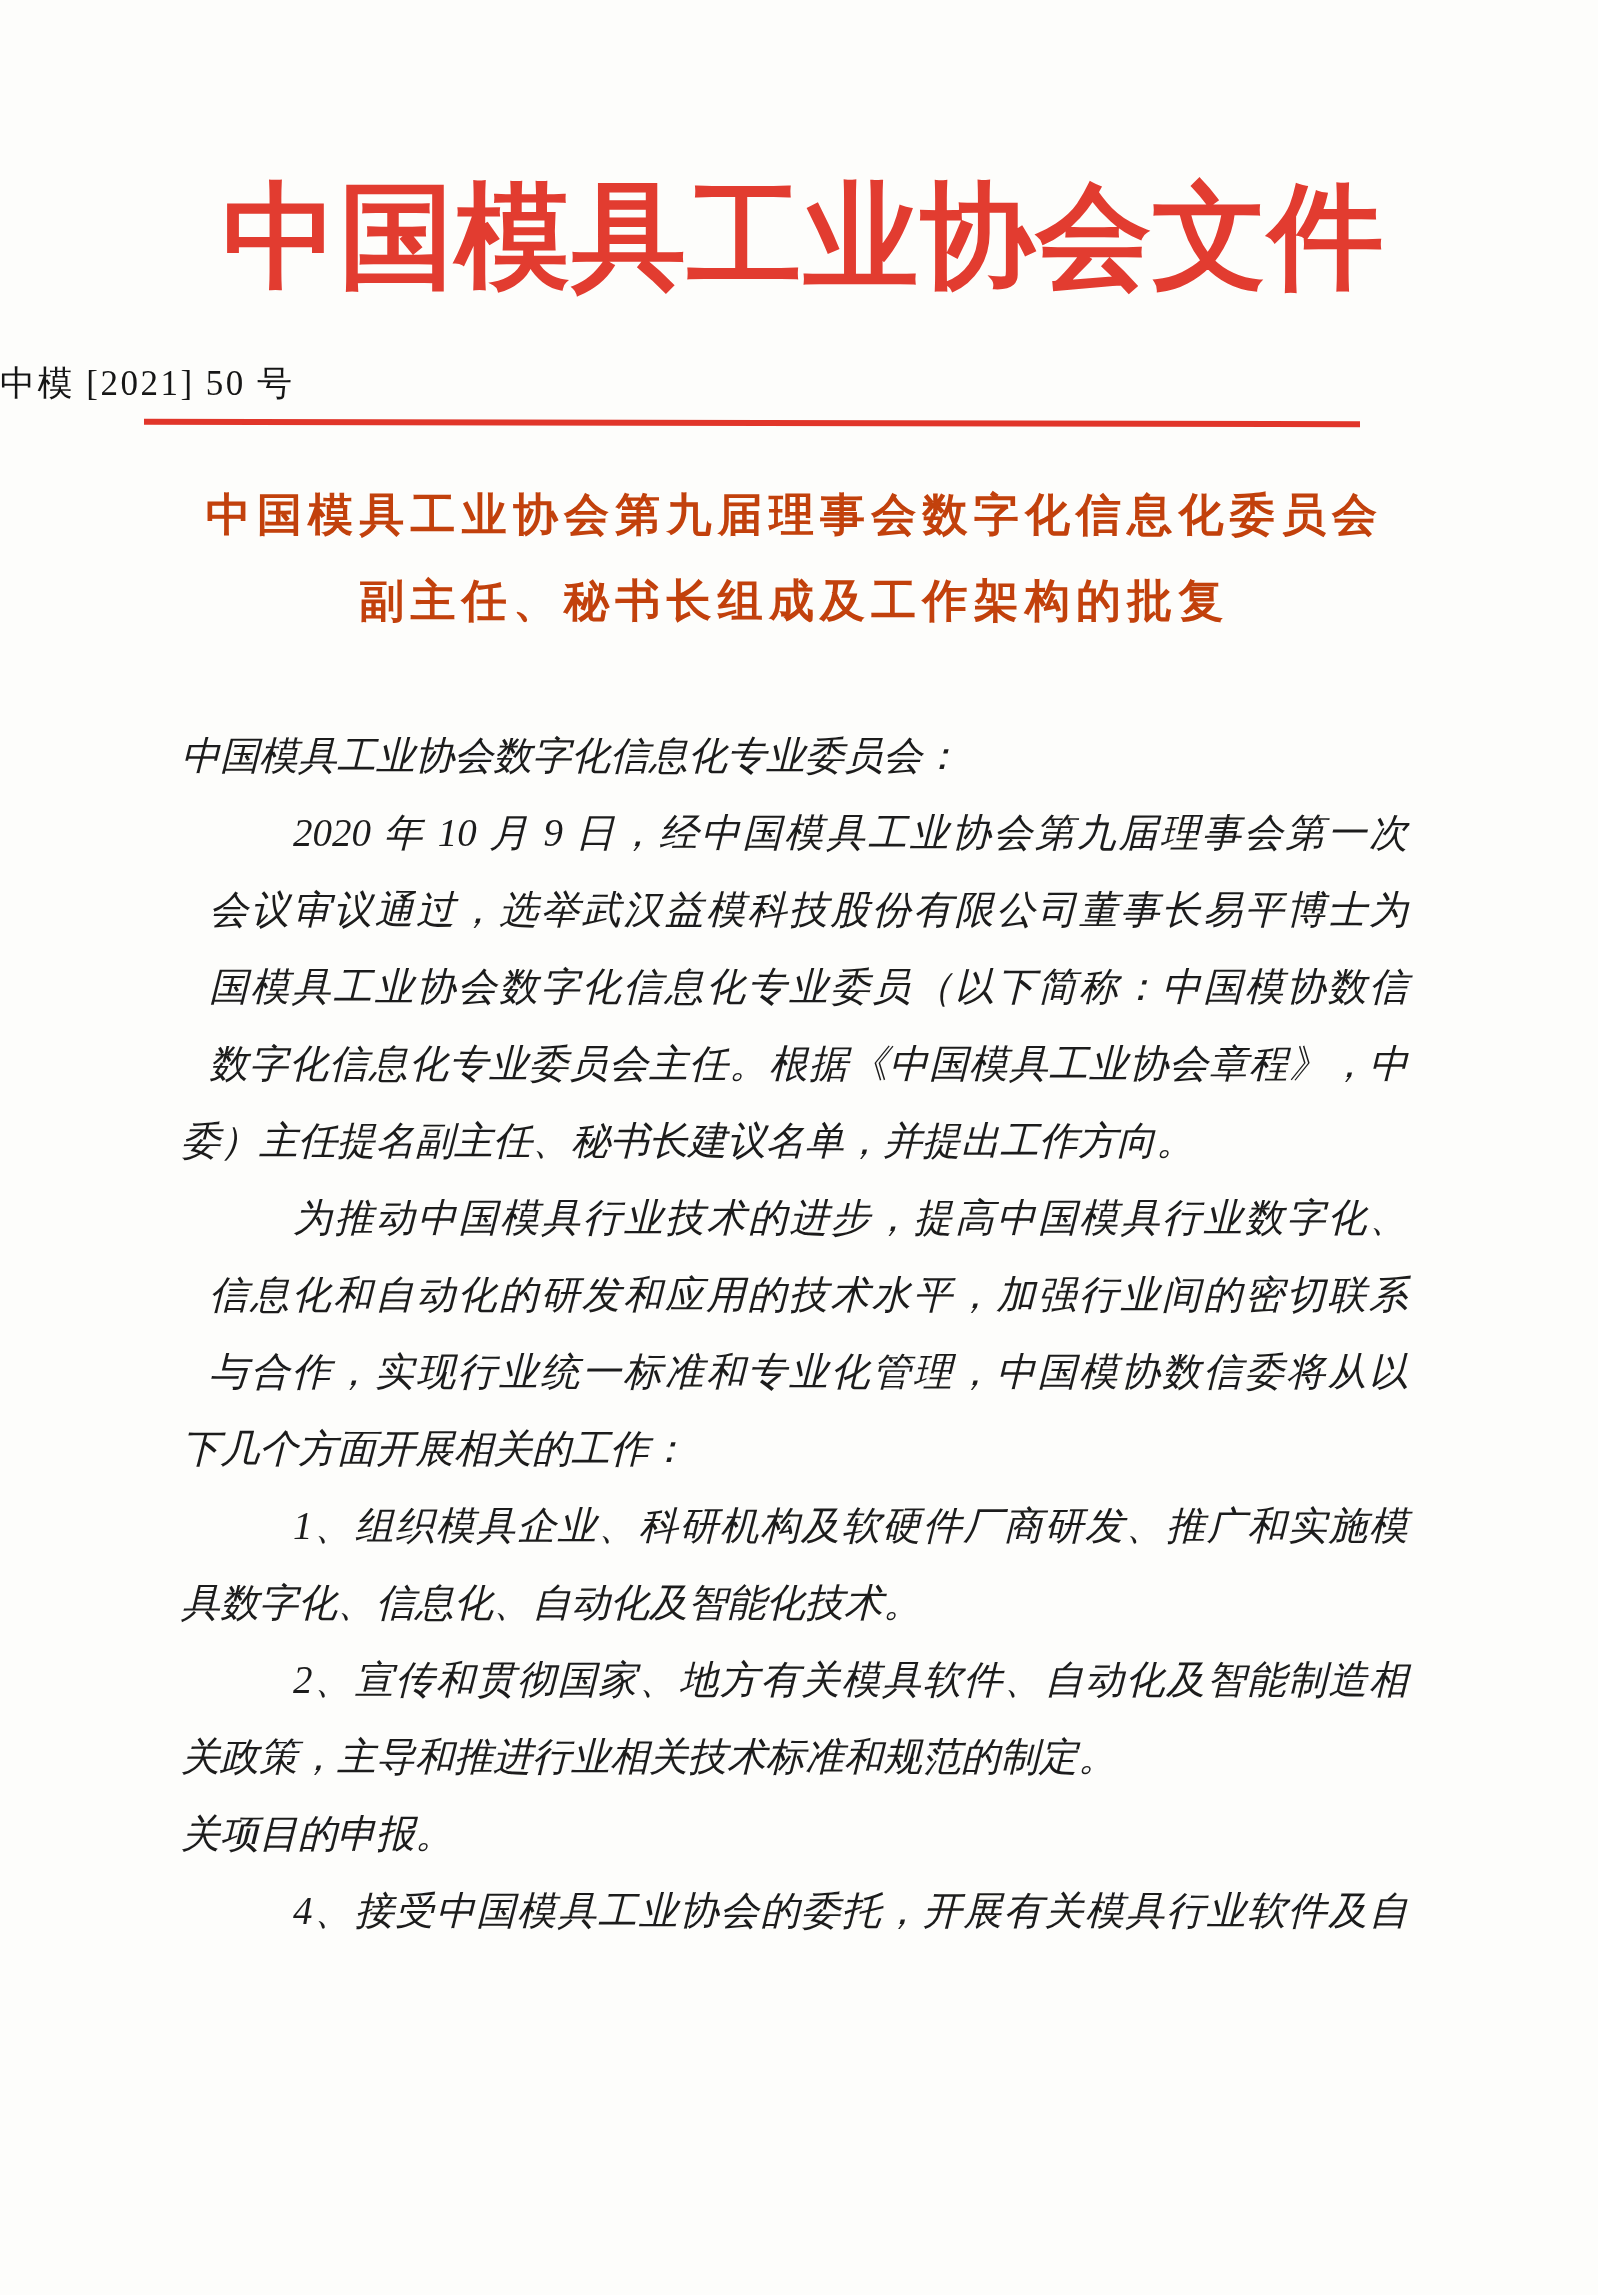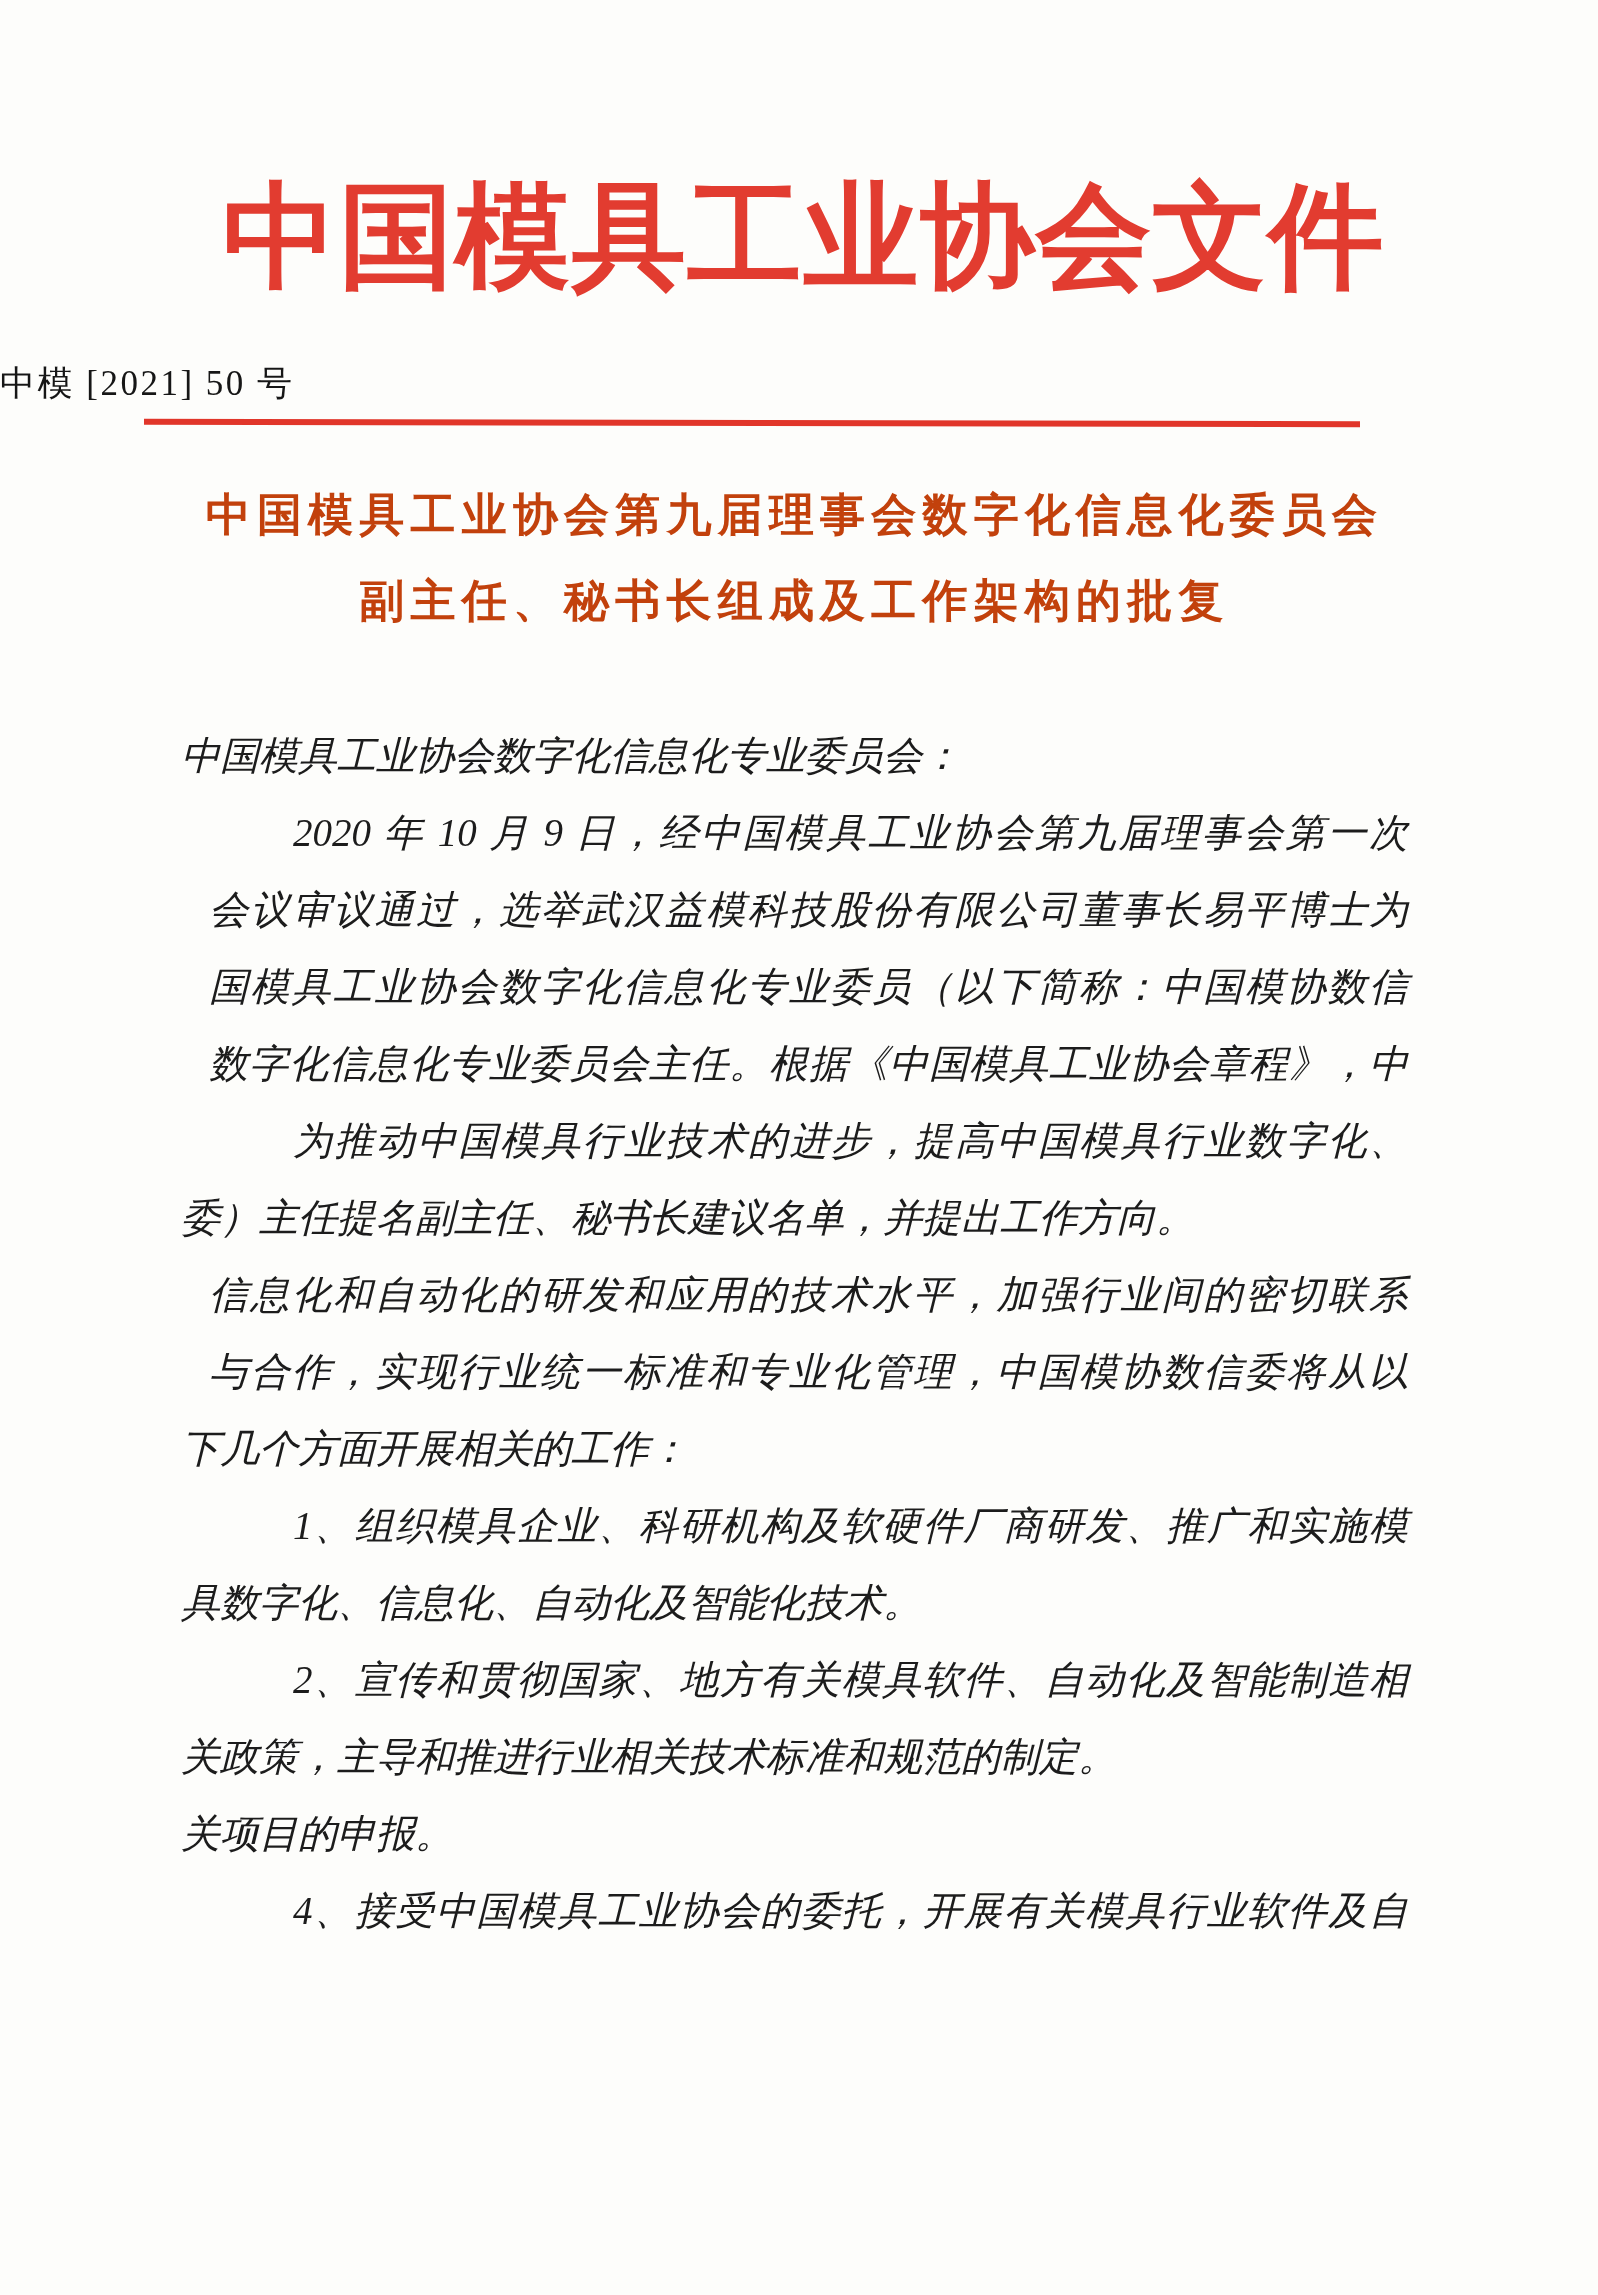--- a/index.html
+++ b/index.html
@@ -104,22 +104,22 @@
     <div>中国模具工业协会第九届理事会数字化信息化委员会</div>
     <div>副主任、秘书长组成及工作架构的批复</div>
   </div>
 
   <div class="body-text">
     <div class="line">中国模具工业协会数字化信息化专业委员会：</div>
     <div class="line justify indent">2020 年 10 月 9 日，经中国模具工业协会第九届理事会第一次</div>
     <div class="line justify">会议审议通过，选举武汉益模科技股份有限公司董事长易平博士为</div>
     <div class="line justify">国模具工业协会数字化信息化专业委员（以下简称：中国模协数信</div>
     <div class="line justify">数字化信息化专业委员会主任。根据《中国模具工业协会章程》，中</div>
+    <div class="line">委）主任提名副主任、秘书长建议名单，并提出工作方向。</div>
     <div class="line justify indent">为推动中国模具行业技术的进步，提高中国模具行业数字化、</div>
-    <div class="line">委）主任提名副主任、秘书长建议名单，并提出工作方向。</div>
     <div class="line justify">信息化和自动化的研发和应用的技术水平，加强行业间的密切联系</div>
     <div class="line justify">与合作，实现行业统一标准和专业化管理，中国模协数信委将从以</div>
     <div class="line">下几个方面开展相关的工作：</div>
     <div class="line justify indent">1、组织模具企业、科研机构及软硬件厂商研发、推广和实施模</div>
     <div class="line">具数字化、信息化、自动化及智能化技术。</div>
     <div class="line justify indent">2、宣传和贯彻国家、地方有关模具软件、自动化及智能制造相</div>
     <div class="line">关政策，主导和推进行业相关技术标准和规范的制定。</div>
     <div class="line">关项目的申报。</div>
     <div class="line justify indent">4、接受中国模具工业协会的委托，开展有关模具行业软件及自</div>
   </div>

